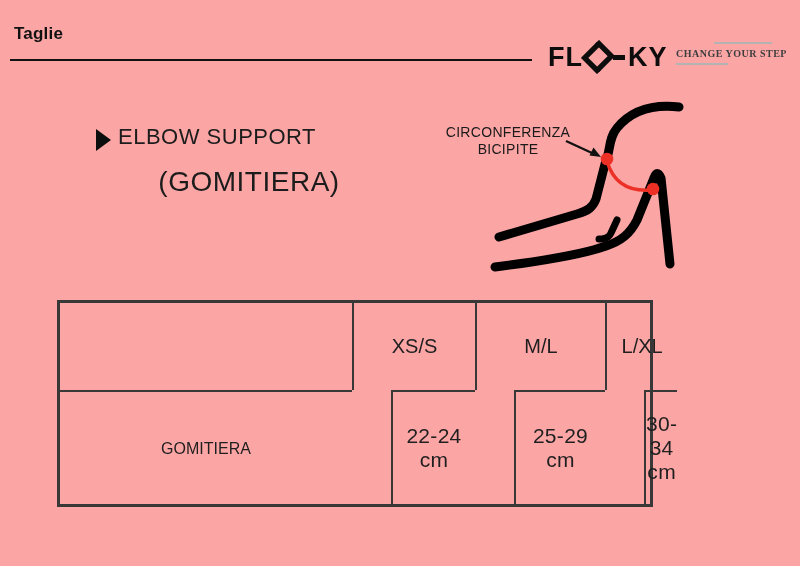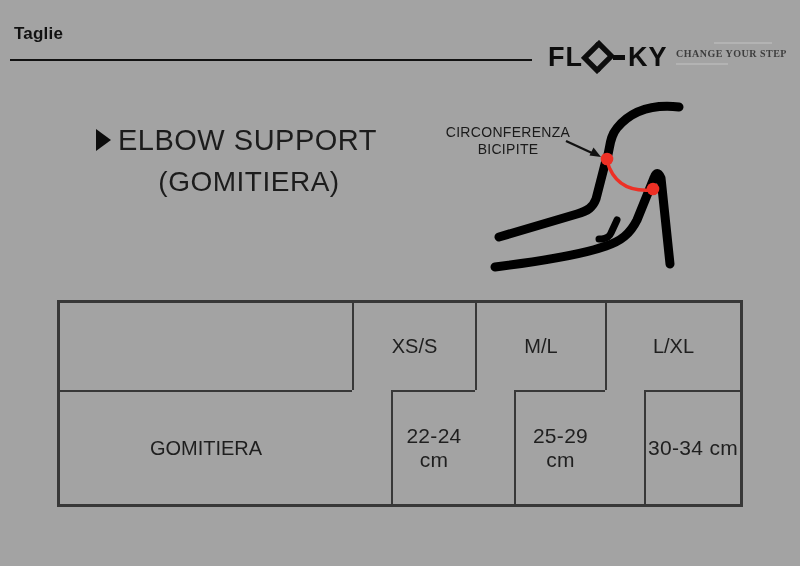--- a/index.html
+++ b/index.html
@@ -1,17 +1,17 @@
 <!DOCTYPE html>
 <html><head>
 <meta charset="utf-8">
 <style>
   html,body{margin:0;padding:0;background:#ffffff;}
   .page{
-    position:relative;width:800px;height:566px;background:#a3a3a3;overflow:hidden;
+    position:relative;width:800px;height:566px;background:#fca5a5;overflow:hidden;
     font-family:"Liberation Sans","DejaVu Sans",sans-serif;color:#1a1a1a;
   }
   
   .page-title{
     position:absolute;left:14px;top:24px;font-size:17px;font-weight:700;color:#111;
     letter-spacing:0.2px;
   }
   .header-rule{
     position:absolute;left:10px;top:59px;width:522px;height:2px;background:#111;
   }
@@ -33,46 +33,46 @@
   }
   .tagline-line-bottom{height:2px;width:52px;background:#b3b3b3;}
   
   .title-arrow{
     position:absolute;left:96px;top:129px;width:0;height:0;
     border-top:11px solid transparent;border-bottom:11px solid transparent;
     border-left:15px solid #0d0d0d;
   }
   .product-title{
     position:absolute;left:118px;top:124px;width:262px;text-align:left;
-    font-size:29px;font-weight:400;letter-spacing:0.5px;color:#1c1c1c;white-space:nowrap;
+    font-size:22px;font-weight:400;letter-spacing:0.5px;color:#1c1c1c;white-space:nowrap;
   }
   .product-subtitle{
     position:absolute;left:118px;top:166px;width:262px;text-align:center;
     font-size:28px;font-weight:400;letter-spacing:0.5px;color:#1c1c1c;
   }
   
   .diagram{position:absolute;left:430px;top:85px;}
   .diagram text{
     font-family:"Liberation Sans","DejaVu Sans",sans-serif;
     font-size:14px;font-weight:500;fill:#1a1a1a;letter-spacing:0.3px;
   }
   
   .size-table{
-    position:absolute;left:57px;top:300px;width:686px;height:207px;box-sizing:border-box;
+    position:absolute;left:57px;top:300px;width:596px;height:207px;box-sizing:border-box;
     border:3px solid #383838;display:grid;
     grid-template-columns:292px 123px 130px 1fr;
     grid-template-rows:87px 1fr;
   }
   .cell{
     display:flex;flex-direction:column;align-items:center;justify-content:center;
     box-sizing:border-box;font-size:20px;color:#1f1f1f;text-align:center;
   }
   .cell.col-n{border-left:2px solid #383838;}
   .cell.row-2{border-top:2px solid #383838;}
-  .row-label{line-height:27px;font-size:20px;}
+  .row-label{line-height:27px;font-size:16px;}
   .size-value{font-size:21px;letter-spacing:0.3px;margin-left:39px;}
 </style>
 </head>
 <body>
 
 <div class="page">
 
   <div class="page-title">Taglie</div>
   <div class="header-rule"></div>
 

